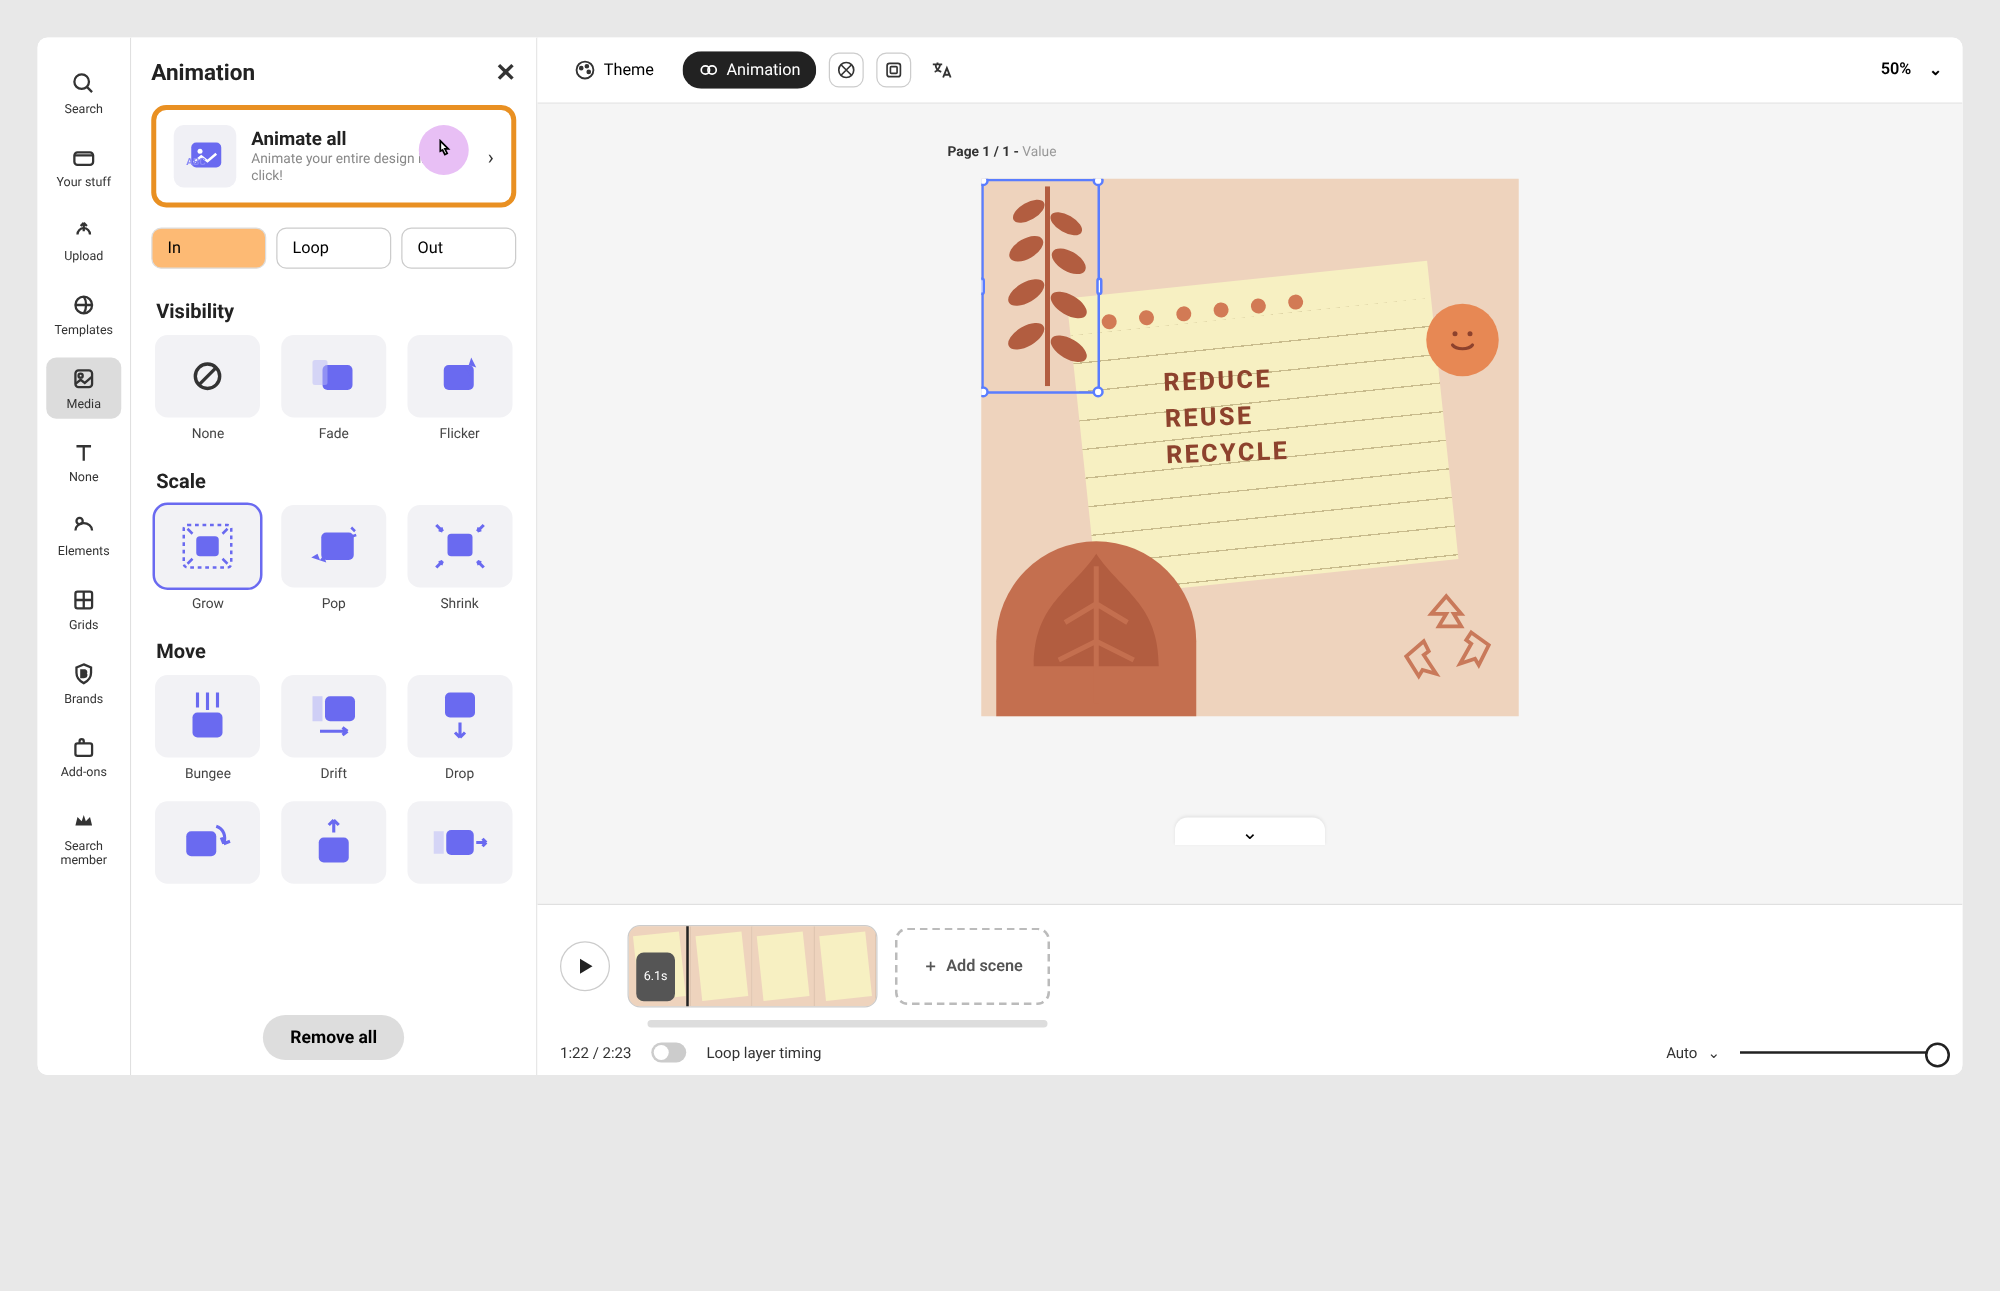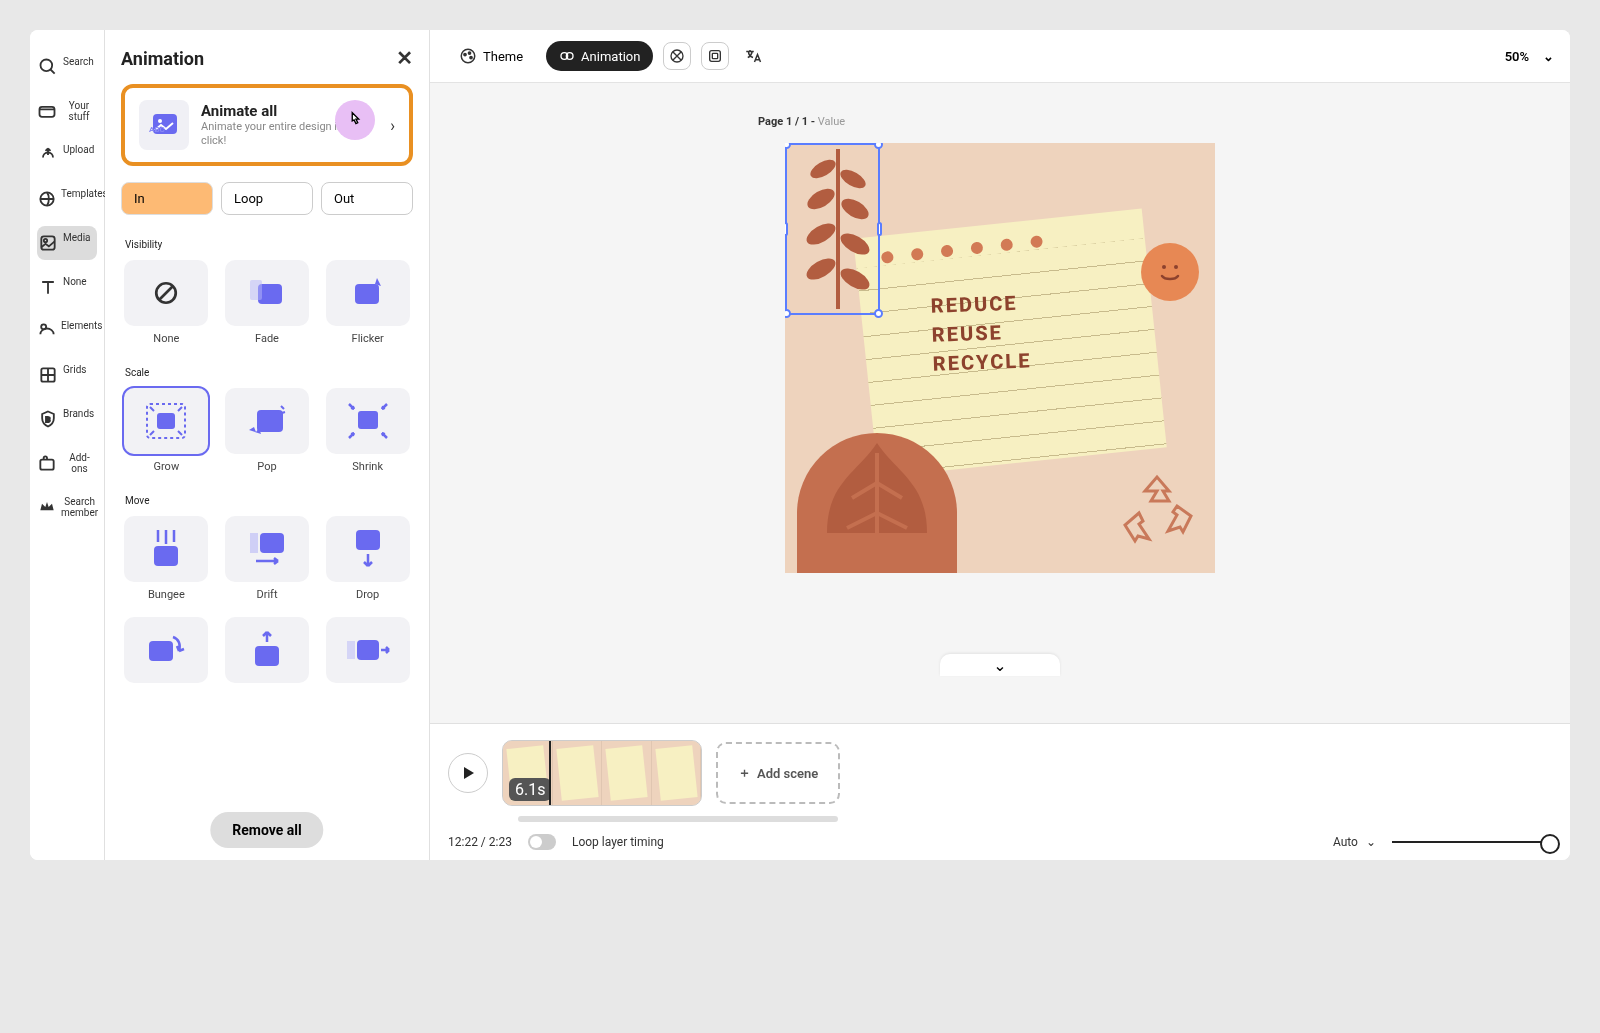--- a/index.html
+++ b/index.html
@@ -1,37 +1,37 @@
 <!DOCTYPE html>
 <html><head>
 <meta charset="utf-8">
 <style>
 * { box-sizing: border-box; margin: 0; padding: 0; font-family: -apple-system, BlinkMacSystemFont, "Segoe UI", Roboto, sans-serif; }
 body { background: #e8e8e8; padding: 30px; }
 .app-frame { display: flex; height: 830px; background: #fff; border-radius: 8px; overflow: hidden; position: relative; }
 .left-rail { width: 75px; background: #fff; border-right: 1px solid #e0e0e0; display: flex; flex-direction: column; align-items: center; padding-top: 20px; gap: 10px; }
-.rail-item { display: flex; flex-direction: row; align-items: flex-start; gap: 4px; width: 60px; padding: 6px 0; cursor: pointer; border-radius: 8px; color: #333; }
+.rail-item { display: flex; flex-direction: column; align-items: center; gap: 4px; width: 60px; padding: 6px 0; cursor: pointer; border-radius: 8px; color: #333; }
 .rail-item.active { background: #dcdcdc; }
 .rail-icon { width: 22px; height: 22px; display: flex; align-items: center; justify-content: center; }
 .rail-label { font-size: 10px; color: #333; text-align: center; line-height: 1.1; }
 .side-panel { width: 325px; background: #fff; border-right: 1px solid #e0e0e0; display: flex; flex-direction: column; padding: 16px; position: relative; }
 .panel-header { display: flex; justify-content: space-between; align-items: center; margin-bottom: 14px; }
 .panel-title { font-size: 18px; font-weight: 700; color: #222; }
 .close-x { font-size: 20px; font-weight: 700; cursor: pointer; color: #333; }
 .animate-all-card { border: 4px solid #e99022; border-radius: 12px; padding: 12px 14px; display: flex; align-items: center; gap: 12px; margin-bottom: 16px; position: relative; cursor: pointer; }
 .animate-all-card .thumb { width: 50px; height: 50px; background: #f0f0f5; border-radius: 8px; display: flex; align-items: center; justify-content: center; position: relative; }
 .animate-all-card .txt { flex: 1; }
 .animate-all-card .ttl { font-weight: 700; font-size: 15px; color: #222; }
 .animate-all-card .sub { font-size: 11px; color: #888; line-height: 1.3; }
 .animate-all-card .arrow { font-size: 16px; color: #333; }
 .cursor-spot { position: absolute; left: 210px; top: 12px; width: 40px; height: 40px; background: #e8bff5; border-radius: 50%; display: flex; align-items: center; justify-content: center; }
 .seg-tabs { display: flex; gap: 8px; margin-bottom: 18px; }
 .seg-tab { flex: 1; padding: 8px 0; text-align: left; padding-left: 12px; border: 1px solid #ccc; border-radius: 8px; font-size: 13px; background: #fff; cursor: pointer; }
 .seg-tab.active { background: #fdba74; border-color: #ddd; }
-.section-label { font-weight: 400; font-size: 10px; color: #222; margin: 6px 0 10px 4px; }
+.section-label { font-weight: 700; font-size: 16px; color: #222; margin: 6px 0 10px 4px; }
 .preset-grid { display: grid; grid-template-columns: repeat(3, 1fr); gap: 10px; margin-bottom: 16px; }
 .preset { display: flex; flex-direction: column; align-items: center; gap: 6px; cursor: pointer; }
 .preset-thumb { width: 84px; height: 66px; background: #f2f2f5; border-radius: 10px; display: flex; align-items: center; justify-content: center; }
 .preset-thumb.sel { outline: 2px solid #6a6af0; }
 .preset-label { font-size: 11px; color: #444; }
 .remove-all { position: absolute; bottom: 12px; left: 50%; transform: translateX(-50%); background: #ddd; border: none; padding: 10px 22px; border-radius: 22px; font-weight: 700; font-size: 14px; cursor: pointer; }
 .canvas-area { flex: 1; display: flex; flex-direction: column; background: #f5f5f5; position: relative; }
 .top-toolbar { background: #fff; border-bottom: 1px solid #e3e3e3; padding: 10px 16px; display: flex; align-items: center; gap: 10px; }
 .tb-btn { display: flex; align-items: center; gap: 6px; padding: 6px 12px; border-radius: 18px; font-size: 13px; cursor: pointer; border: 1px solid transparent; }
 .tb-btn.dark { background: #222; color: #fff; }
@@ -58,21 +58,21 @@
 .sel-box .hm { position:absolute; width:5px; height:14px; background:#fff; border:2px solid #5a7dff; border-radius:3px; top:50%; transform:translateY(-50%); }
 .sel-box .hm.l { left:-4px; } .sel-box .hm.r { right:-4px; }
 .leaf-sprig { position:absolute; top:6px; left:18px; }
 .timeline-tab { position:absolute; bottom: 184px; left:50%; transform:translateX(-50%); width:120px; height:22px; background:#fff; border-radius:10px 10px 0 0; display:flex; align-items:center; justify-content:center; cursor:pointer; z-index:5; box-shadow: 0 -1px 3px rgba(0,0,0,.08); }
 .timeline { background:#fff; border-top:1px solid #e0e0e0; padding: 16px 18px 10px; position: relative; }
 .tl-row { display:flex; align-items:center; gap:14px; }
 .play-btn { width:40px; height:40px; border-radius:50%; border:1px solid #ccc; display:flex; align-items:center; justify-content:center; cursor:pointer; }
 .scene-thumb { width: 200px; height:66px; border:1px solid #ccc; border-radius:10px; position:relative; background: linear-gradient(90deg,#ecd6c5,#f0dccb); overflow:hidden; display:flex; }
 .scene-piece { flex:1; border-right:1px solid rgba(0,0,0,.06); background: #eed3bd; position:relative; }
 .scene-piece .mini { position:absolute; inset:6px; background: #f7f0c2; transform: rotate(-6deg); }
-.dur-badge { position:absolute; bottom:4px; left:6px; background:#555; color:#fff; font-size:16px; padding:2px 6px; border-radius:6px; }
+.dur-badge { position:absolute; bottom:4px; left:6px; background:#555; color:#fff; font-size:10px; padding:14px 6px; border-radius:6px; }
 .playhead { position:absolute; top:-8px; left:46px; width:2px; height:80px; background:#222; }
 .playhead::before { content:''; position:absolute; top:-6px; left:-4px; width:10px; height:10px; background:#222; border-radius:2px; }
 .add-scene { border:2px dashed #bbb; border-radius:10px; padding: 20px 20px; display:flex; align-items:center; gap:6px; color:#555; font-weight:600; font-size:13px; cursor:pointer; }
 .scrub-bar { margin: 10px 0 0 70px; width: 320px; height:6px; background:#ddd; border-radius:3px; position:relative; }
 .tl-bottom { display:flex; align-items:center; gap:16px; margin-top:12px; font-size:12px; color:#333; }
 .tl-bottom .spacer { flex:1; }
 .toggle { width:28px; height:16px; border-radius:8px; background:#ccc; position:relative; }
 .toggle::after { content:''; position:absolute; width:12px; height:12px; background:#fff; border-radius:50%; top:2px; left:2px; }
 .auto-sel { display:flex; align-items:center; gap:8px; cursor:pointer;text-align:right; }
 .slider { width: 160px; height:2px; background:#222; position:relative; }
@@ -482,21 +482,21 @@
           <div class="dur-badge">6.1s</div>
           <div class="playhead"></div>
         </div>
         <div class="add-scene">
           <span>＋</span>
           <span>Add scene</span>
         </div>
       </div>
       <div class="scrub-bar"></div>
       <div class="tl-bottom">
-        <span>12:22 / 2:23</span>
+        <span>1:22 / 2:23</span>
         <div class="toggle"></div>
         <span>Loop layer timing</span>
         <div class="spacer"></div>
         <div class="auto-sel">
           <span>Auto</span>
           <span>⌄</span>
         </div>
         <div class="slider"></div>
       </div>
     </div>

